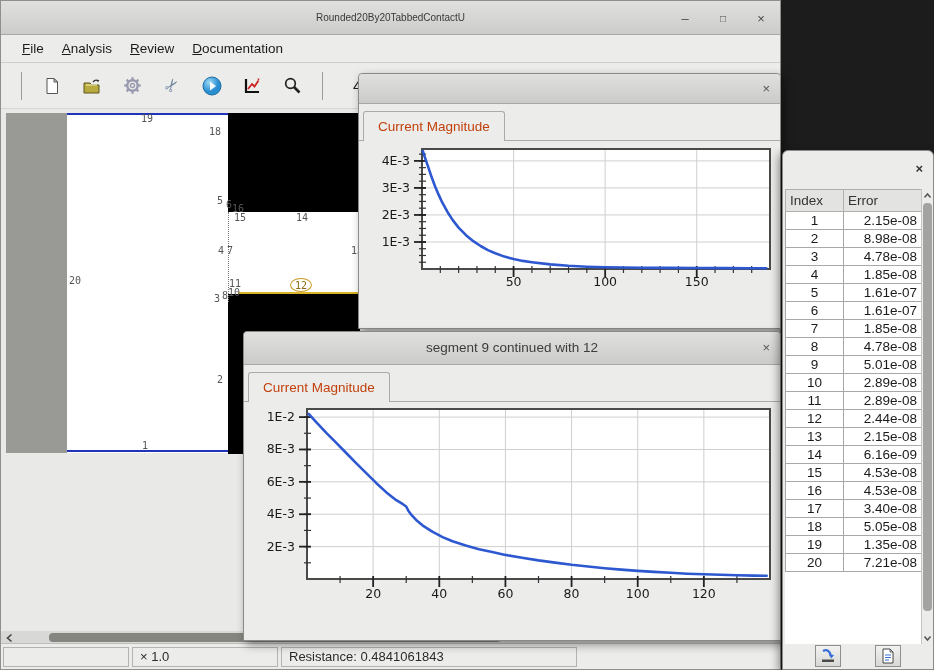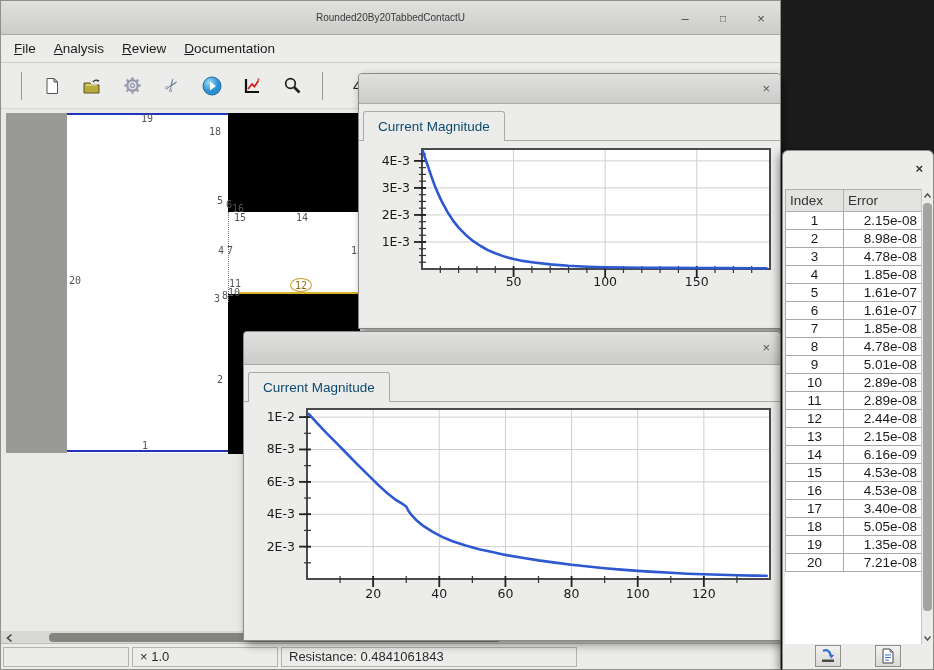--- a/index.html
+++ b/index.html
@@ -11,21 +11,21 @@
   #main-window { position:absolute; left:0; top:0; width:781px; height:670px;
     background:#ececea; border:1px solid #8f8f8d; }
   #titlebar { position:absolute; left:0; top:0; width:100%; height:34px;
     background:linear-gradient(#e0e0de,#cccccb); border-bottom:1px solid #a8a8a6;
     display:flex; align-items:center; }
   #titlebar .title { position:absolute; left:0; right:0; text-align:center;
     font-size:10px; color:#3a3a3a; }
   #win-controls { position:absolute; right:12px; top:0; height:34px; display:flex; gap:24px; align-items:center; }
   #win-controls span { color:#4a4a4a; font-size:13px; width:14px; text-align:center; cursor:default; }
   #menubar { position:absolute; left:0; top:34px; width:100%; height:28px;
-    background:#ececea; border-bottom:1px solid #cdcdcb; display:flex; align-items:center; padding-left:4px; }
+    background:#ececea; border-bottom:1px solid #cdcdcb; display:flex; align-items:center; padding-left:12px; }
   .menu-item { padding:4px 9px; font-size:13.5px; color:#1c1c1c; }
   .menu-item u { text-decoration:underline; }
   #toolbar { position:absolute; left:0; top:62px; width:100%; height:46px;
     background:#ececea; border-bottom:1px solid #d6d6d4; display:flex; align-items:center; padding-left:10px; }
   .tb-sep { width:1px; height:28px; background:#9a9a98; margin:0 10px; }
   .tb-btn { width:40px; height:34px; display:flex; align-items:center; justify-content:center; }
   #segment-count { font-size:15px; color:#222; margin-left:20px; }
 
   
   #canvas { position:absolute; left:0; top:108px; width:779px; height:522px; background:#e9e9e7; z-index:1; }
@@ -47,21 +47,21 @@
 
   
   .float-win { position:absolute; background:#ececea; border:1px solid #8a8a88;
     border-radius:4px 4px 0 0; box-shadow:3px 4px 10px rgba(0,0,0,.4); }
   .fw-titlebar { position:absolute; left:0; top:0; width:100%; height:30px;
     background:linear-gradient(#e0e0de,#cbcbc9); border-bottom:1px solid #a8a8a6;
     border-radius:4px 4px 0 0; }
   .fw-title { position:absolute; left:0; right:0; top:7px; text-align:center; font-size:13.5px; color:#3c3c3c; }
   .fw-close { position:absolute; right:10px; top:7px; color:#555; font-size:13px; }
   .tab { position:absolute; height:30px; background:#ececea; border:1px solid #aaaaa8; border-bottom:none;
-    border-radius:3px 3px 0 0; font-size:13.5px; color:#0c4a6e; padding:7px 14px; z-index:2; }
+    border-radius:3px 3px 0 0; font-size:13.5px; color:#c2410c; padding:7px 14px; z-index:2; }
   .tab-line { position:absolute; left:0; width:100%; border-bottom:1px solid #aaaaa8; }
   .chart-svg { position:absolute; left:0; }
 
   
   #seg-panel { position:absolute; left:782px; top:150px; width:152px; height:520px;
     background:#ececea; border:1px solid #8a8a88; border-radius:6px 6px 0 0;
     box-shadow:-3px 3px 10px rgba(0,0,0,.45); z-index:5; }
   #seg-panel-title { position:absolute; left:0; top:0; width:100%; height:36px; display:flex;
     align-items:center; justify-content:center; font-size:14.5px; font-weight:bold; color:#1e1e1e; }
   #seg-panel-close { position:absolute; right:10px; top:10px; font-size:13px; font-weight:bold; color:#333; }
@@ -277,20 +277,21 @@
         <line x1="55" y1="46.91891891891892" x2="67" y2="46.91891891891892" stroke="#222" stroke-width="1.8"></line>
         <text x="51" y="50.91891891891892" text-anchor="end" font-family="DejaVu Sans, sans-serif" font-size="12.5" fill="#1a1a1a">3E-3</text>
         <line x1="55" y1="19.891891891891902" x2="67" y2="19.891891891891902" stroke="#222" stroke-width="1.8"></line>
         <text x="51" y="23.891891891891902" text-anchor="end" font-family="DejaVu Sans, sans-serif" font-size="12.5" fill="#1a1a1a">4E-3</text>
         <polyline points="63.9,10.2 65.7,15.8 68.5,23.9 72.2,34.8 75.8,44.8 79.5,53.4 83.1,61.2 88.6,71.2 94.1,79.6 99.6,86.6 107.0,94.2 114.3,100.2 121.6,105.0 128.9,109.1 136.3,112.3 145.4,115.6 154.6,118.0 163.7,119.9 172.9,121.2 191.2,123.4 209.5,124.8 227.8,125.7 246.2,126.2 264.5,126.5 282.8,126.7 310.3,126.9 337.7,127.0 365.2,127.1 392.7,127.2 407.3,127.2" fill="none" stroke="#2d58d0" stroke-width="2.6" stroke-linejoin="round" stroke-linecap="round"></polyline>
       </svg>
   </div>
 
   <div class="float-win" id="chart-win-1" style="left:243px;top:331px;width:538px;height:310px;z-index:4;">
     <div class="fw-titlebar" style="height:33px;">
+      <div class="fw-title" style="top:8px;">segment 9 continued with 12</div>
       <div class="fw-close" style="top:8px;">×</div>
     </div>
     <div class="tab" style="left:4px;top:40px;">Current Magnitude</div>
     <div class="tab-line" style="top:69px;"></div>
     <svg class="chart-svg" id="chart-svg-1" style="top:70px;" width="538" height="240" viewBox="0 0 538 240">
         <rect x="63" y="7" width="463" height="170" fill="#fff"></rect>
         <line x1="129.14285714285714" y1="7" x2="129.14285714285714" y2="177" stroke="#cfcfcf" stroke-width="1"></line>
         <line x1="195.28571428571428" y1="7" x2="195.28571428571428" y2="177" stroke="#cfcfcf" stroke-width="1"></line>
         <line x1="261.42857142857144" y1="7" x2="261.42857142857144" y2="177" stroke="#cfcfcf" stroke-width="1"></line>
         <line x1="327.57142857142856" y1="7" x2="327.57142857142856" y2="177" stroke="#cfcfcf" stroke-width="1"></line>

